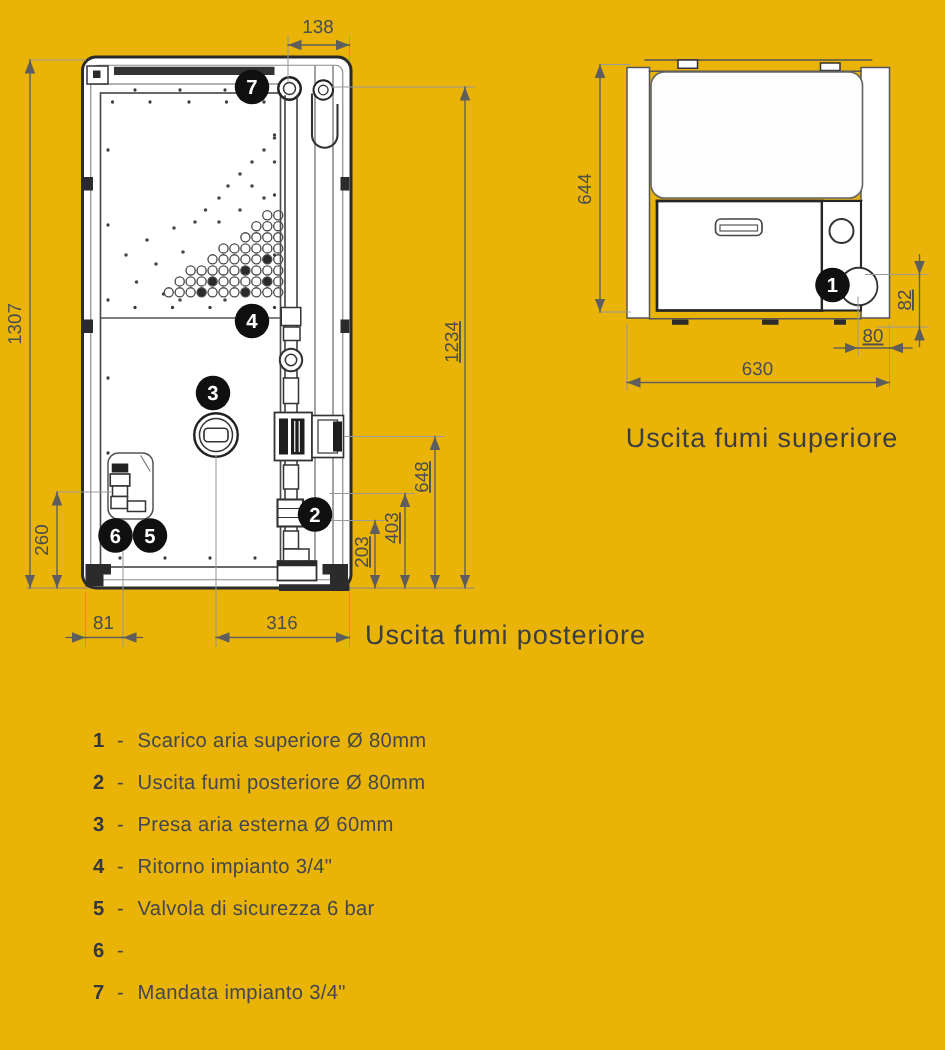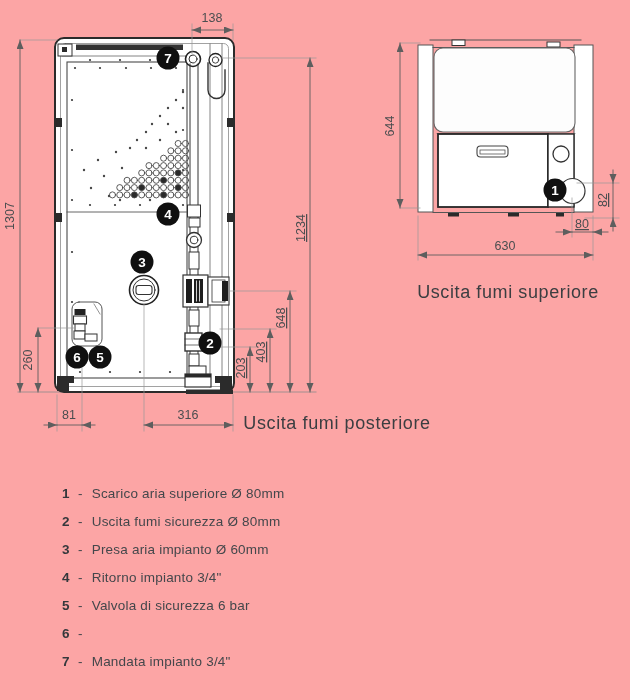--- a/index.html
+++ b/index.html
@@ -1,16 +1,16 @@
 <!DOCTYPE html>
 <html><head>
 <meta charset="utf-8">
 <style>
   html,body{margin:0;padding:0;background:#fff;}
-  .page{position:relative;width:630px;height:700px;background:#fca5a5;overflow:hidden;
+  .page{position:relative;width:630px;height:700px;background:#eab308;overflow:hidden;
         font-family:"Liberation Sans",sans-serif;}
   svg text{font-family:"Liberation Sans",sans-serif;fill:#4b4e50;font-size:12.5px;}
   svg text.u{text-decoration:underline;}
   svg text.title{font-size:18px;fill:#3b3e41;letter-spacing:.6px;}
   svg text.co{font-size:13.5px;font-weight:bold;fill:#ffffff;}
   .legend{position:absolute;left:62px;top:486px;width:520px;}
   .legend-row{display:flex;align-items:baseline;line-height:16px;margin-bottom:12px;
               font-size:13.5px;color:#44474b;letter-spacing:.2px;}
   .lnum{font-weight:bold;color:#35383c;min-width:12px;}
   .ldash{margin:0 9px 0 4px;color:#44474b;}
@@ -330,26 +330,26 @@
 
 <div class="legend">
   <div class="legend-row">
     <span class="lnum">1</span>
         <span class="ldash">-</span>
         <span class="ltext">Scarico aria superiore Ø 80mm</span>
   </div>
   <div class="legend-row">
     <span class="lnum">2</span>
         <span class="ldash">-</span>
-        <span class="ltext">Uscita fumi sicurezza Ø 80mm</span>
+        <span class="ltext">Uscita fumi posteriore Ø 80mm</span>
   </div>
   <div class="legend-row">
     <span class="lnum">3</span>
         <span class="ldash">-</span>
-        <span class="ltext">Presa aria impianto Ø 60mm</span>
+        <span class="ltext">Presa aria esterna Ø 60mm</span>
   </div>
   <div class="legend-row">
     <span class="lnum">4</span>
         <span class="ldash">-</span>
         <span class="ltext">Ritorno impianto 3/4"</span>
   </div>
   <div class="legend-row">
     <span class="lnum">5</span>
         <span class="ldash">-</span>
         <span class="ltext">Valvola di sicurezza 6 bar</span>

